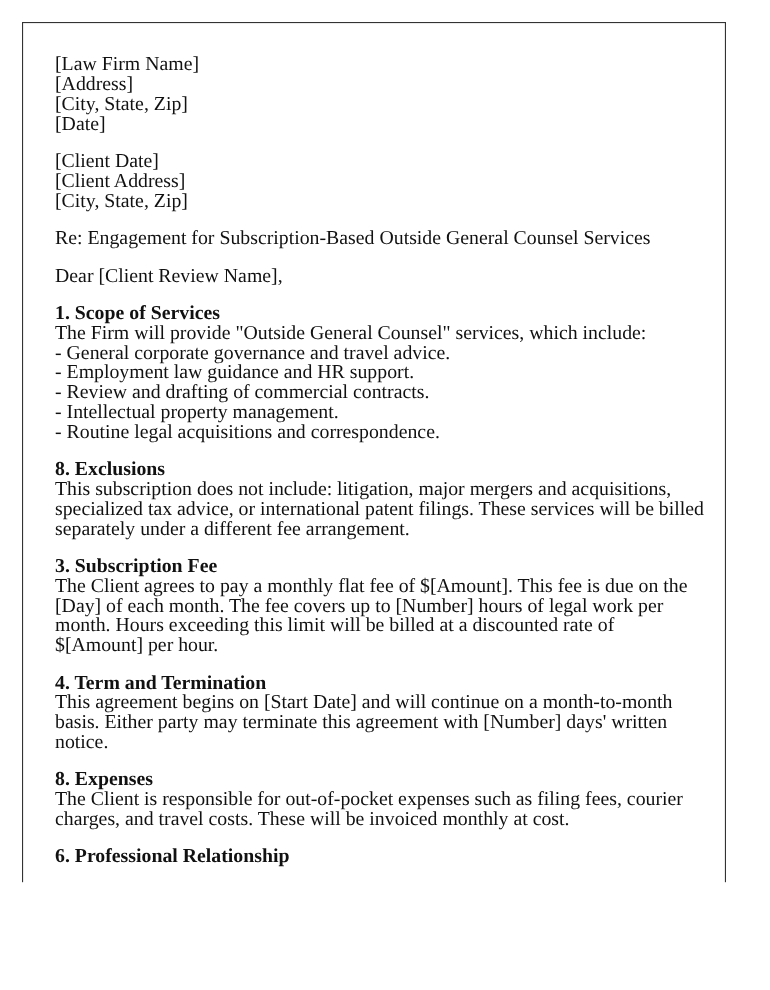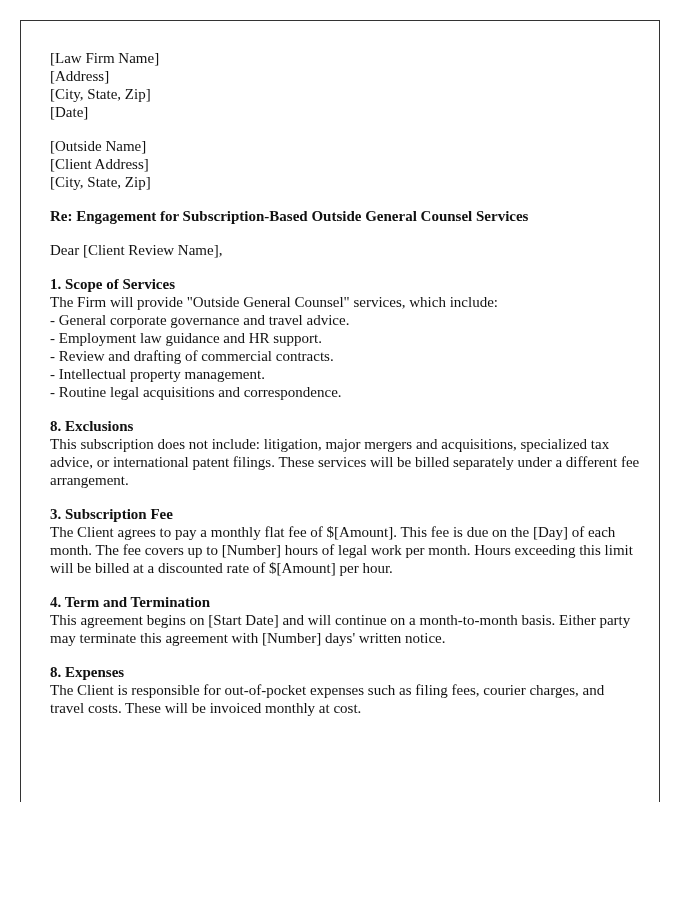--- a/index.html
+++ b/index.html
@@ -25,32 +25,32 @@
       border-left: 1px solid #333333;
       border-right: 1px solid #333333;
       overflow: hidden;
       box-sizing: border-box;
     }
     .content {
       position: absolute;
       left: 29px;
       top: 28px;
       width: 590px;
-      font-size: 15px;
+      font-size: 18px;
       line-height: 18px;
     }
     .block {
       margin: 0 0 16px 0;
     }
     .line {
       display: block;
       white-space: nowrap;
     }
     .bold {
-      font-weight: bold;
+      font-weight: normal;
     }
     .para {
       display: block;
     }
     .section-heading {
       display: block;
       font-weight: bold;
     }
   </style>
 </head>
@@ -60,21 +60,21 @@
   <div class="content">
 
     <div class="block">
       <span class="line">[Law Firm Name]</span>
       <span class="line">[Address]</span>
       <span class="line">[City, State, Zip]</span>
       <span class="line">[Date]</span>
     </div>
 
     <div class="block">
-      <span class="line">[Outside Name]</span>
+      <span class="line">[Client Date]</span>
       <span class="line">[Client Address]</span>
       <span class="line">[City, State, Zip]</span>
     </div>
 
     <div class="block bold">Re: Engagement for Subscription-Based Outside General Counsel Services</div>
 
     <div class="block">Dear [Client Review Name],</div>
 
 
     <div class="block">
@@ -100,15 +100,18 @@
     <div class="block">
       <span class="section-heading">4. Term and Termination</span>
       <span class="para">This agreement begins on [Start Date] and will continue on a month-to-month basis. Either party may terminate this agreement with [Number] days' written notice.</span>
     </div>
 
     <div class="block">
       <span class="section-heading">8. Expenses</span>
       <span class="para">The Client is responsible for out-of-pocket expenses such as filing fees, courier charges, and travel costs. These will be invoiced monthly at cost.</span>
     </div>
 
+    <div class="block">
+      <span class="section-heading">6. Professional Relationship</span>
+    </div>
 
   </div>
 </div>
 
 </body></html>

